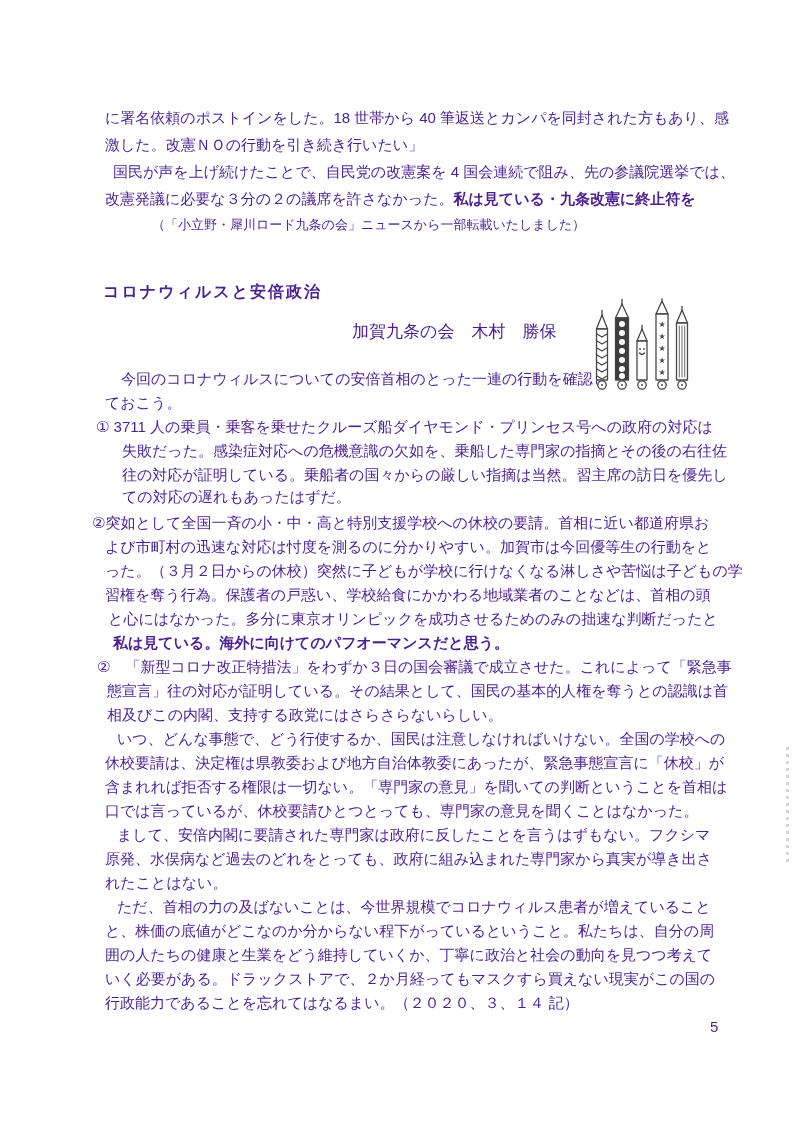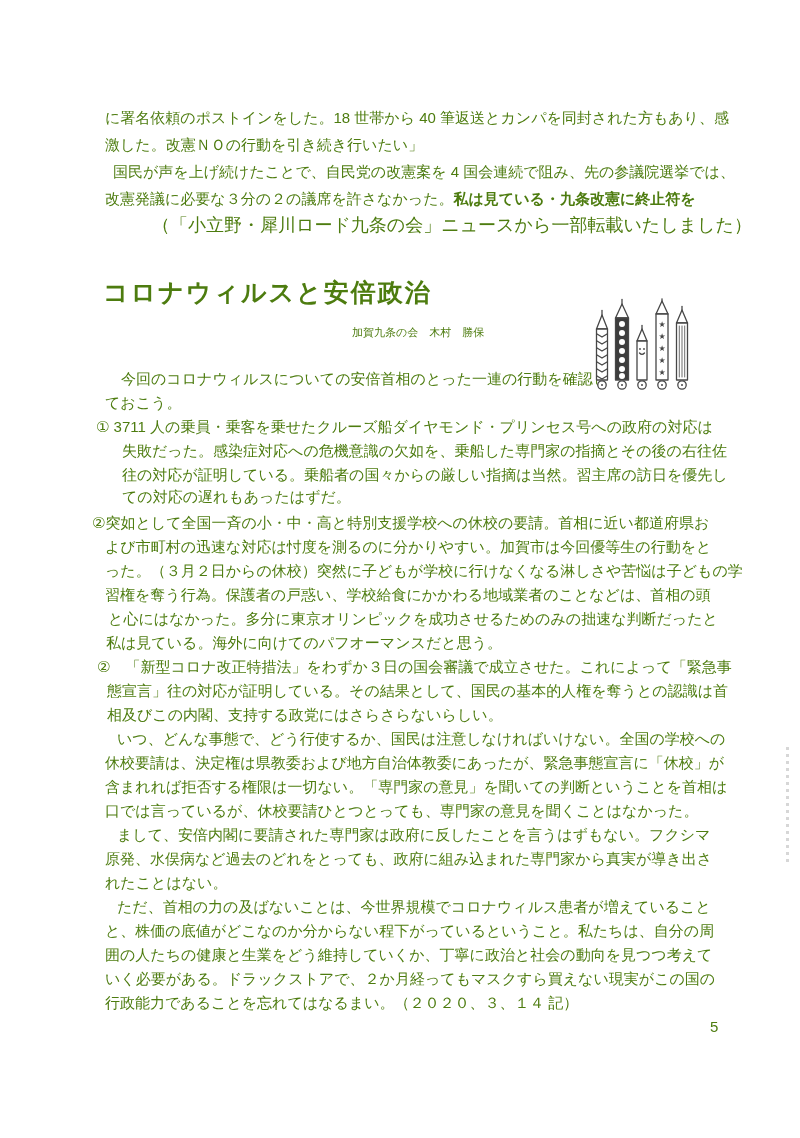--- a/index.html
+++ b/index.html
@@ -1,34 +1,34 @@
 <!DOCTYPE html>
 <html lang="ja"><head>
 <meta charset="utf-8">
 <style>
   html,body{margin:0;padding:0;}
   .page{
     position:relative;width:800px;height:1138px;background:#ffffff;
     font-family:"Liberation Sans","DejaVu Sans",sans-serif;
-    color:#4d7c0f;overflow:hidden;
+    color:#4c1d95;overflow:hidden;
   }
   .content{position:absolute;left:105px;top:104px;width:616px;}
   .lead{font-size:15px;line-height:27px;}
   .line{white-space:nowrap;}
   .ml8{margin-left:8px;}
   .bold{font-weight:bold;}
   .credit{
     font-family:"Liberation Serif","DejaVu Serif",serif;
-    font-size:18px;line-height:24px;margin-left:47px;margin-top:1px;white-space:nowrap;
+    font-size:13px;line-height:24px;margin-left:47px;margin-top:1px;white-space:nowrap;
   }
   .title{
-    margin:40px 0 0 -2px;font-size:25px;line-height:30px;font-weight:bold;
+    margin:40px 0 0 -2px;font-size:16px;line-height:30px;font-weight:bold;
     letter-spacing:2px;white-space:nowrap;
   }
-  .byline{margin-top:14px;margin-left:247px;font-size:11px;line-height:22px;white-space:nowrap;}
+  .byline{margin-top:14px;margin-left:247px;font-size:17px;line-height:22px;white-space:nowrap;}
   .body-text{font-size:15px;line-height:24px;}
   .intro{margin-top:24px;}
   .page-number{position:absolute;left:710px;top:1018px;font-size:15px;}
   .pencils{position:absolute;left:592px;top:298px;}
   .scan-artifact{
     position:absolute;left:786px;top:747px;width:3px;height:115px;
     background:repeating-linear-gradient(to bottom, rgba(110,110,110,0.28) 0 3px, rgba(110,110,110,0) 3px 7px);
   }
 </style>
 </head>
@@ -61,39 +61,39 @@
         <div class="line" style="margin-left: 17px;">往の対応が証明している。乗船者の国々からの厳しい指摘は当然。習主席の訪日を優先し</div>
         <div class="line" style="margin-left: 17px; font-family: Liberation Mono, monospace;">ての対応の遅れもあったはずだ。</div>
       </section>
 
     <section class="body-text">
         <div class="line" style="margin-left: -13px;">②突如として全国一斉の小・中・高と特別支援学校への休校の要請。首相に近い都道府県お</div>
         <div class="line" style="margin-left: 0px;">よび市町村の迅速な対応は忖度を測るのに分かりやすい。加賀市は今回優等生の行動をと</div>
         <div class="line" style="margin-left: 0px;">った。（３月２日からの休校）突然に子どもが学校に行けなくなる淋しさや苦悩は子どもの学</div>
         <div class="line" style="margin-left: 0px;">習権を奪う行為。保護者の戸惑い、学校給食にかかわる地域業者のことなどは、首相の頭</div>
         <div class="line" style="margin-left: 0px; text-align: center;">と心にはなかった。多分に東京オリンピックを成功させるためのみの拙速な判断だったと</div>
-        <div class="line" style="margin-left: 1px;">私は見ている。海外に向けてのパフオーマンスだと思う。</div>
+        <div class="line" style="margin-left: 8px; font-weight: bold;">私は見ている。海外に向けてのパフオーマンスだと思う。</div>
       </section>
 
     <section class="body-text">
         <div class="line" style="margin-left: -8px;">②　「新型コロナ改正特措法」をわずか３日の国会審議で成立させた。これによって「緊急事</div>
         <div class="line" style="margin-left: 2px;">態宣言」往の対応が証明している。その結果として、国民の基本的人権を奪うとの認識は首</div>
         <div class="line" style="margin-left: 2px;">相及びこの内閣、支持する政党にはさらさらないらしい。</div>
         <div class="line" style="margin-left: 12px; text-align: right;">いつ、どんな事態で、どう行使するか、国民は注意しなければいけない。全国の学校への</div>
         <div class="line" style="margin-left: 0px;">休校要請は、決定権は県教委および地方自治体教委にあったが、緊急事態宣言に「休校」が</div>
         <div class="line" style="margin-left: 0px;">含まれれば拒否する権限は一切ない。「専門家の意見」を聞いての判断ということを首相は</div>
         <div class="line" style="margin-left: 0px;">口では言っているが、休校要請ひとつとっても、専門家の意見を聞くことはなかった。</div>
         <div class="line" style="margin-left: 12px;">まして、安倍内閣に要請された専門家は政府に反したことを言うはずもない。フクシマ</div>
         <div class="line" style="margin-left: 0px;">原発、水俣病など過去のどれをとっても、政府に組み込まれた専門家から真実が導き出さ</div>
         <div class="line" style="margin-left: 0px;">れたことはない。</div>
         <div class="line" style="margin-left: 12px;">ただ、首相の力の及ばないことは、今世界規模でコロナウィルス患者が増えていること</div>
         <div class="line" style="margin-left: 0px; font-family: Liberation Serif, serif;">と、株価の底値がどこなのか分からない程下がっているということ。私たちは、自分の周</div>
         <div class="line" style="margin-left: 0px;">囲の人たちの健康と生業をどう維持していくか、丁寧に政治と社会の動向を見つつ考えて</div>
         <div class="line" style="margin-left: 0px;">いく必要がある。ドラックストアで、２か月経ってもマスクすら買えない現実がこの国の</div>
-        <div class="line" style="margin-left: 0px; font-family: Liberation Serif, serif;">行政能力であることを忘れてはなるまい。（２０２０、３、１４ 記）</div>
+        <div class="line" style="margin-left: 0px;">行政能力であることを忘れてはなるまい。（２０２０、３、１４ 記）</div>
       </section>
 
   </div>
 
   <svg class="pencils" width="100" height="98" viewBox="0 0 100 98" aria-hidden="true">
     <g stroke="#474747" fill="none" stroke-width="1.3" stroke-linecap="round" stroke-linejoin="round">
 
       <line x1="10" y1="12.5" x2="10" y2="18"></line>
       <polygon points="4.5,31 15.5,31 10,17" fill="#ffffff"></polygon>
       <rect x="4.5" y="31" width="11" height="51" fill="#ffffff"></rect>

